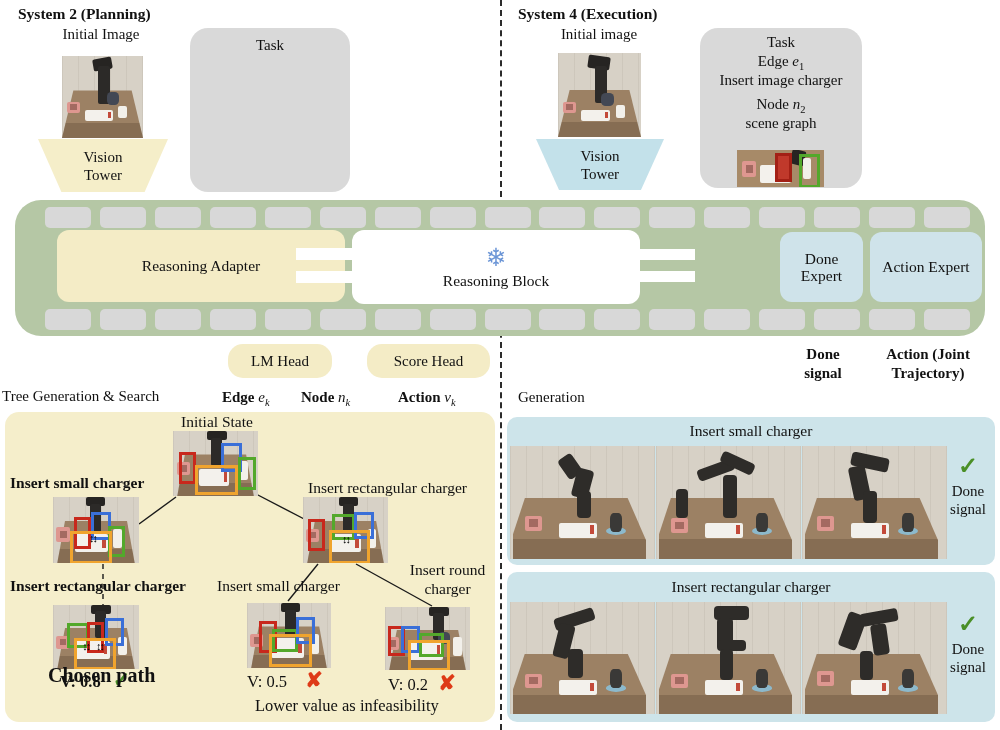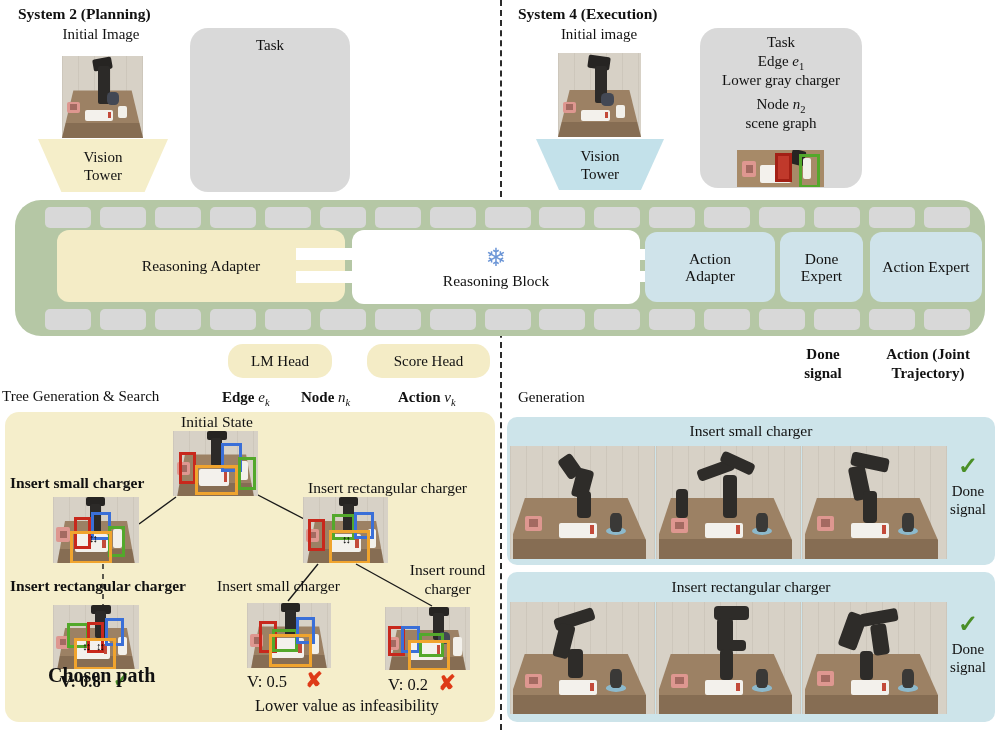--- a/index.html
+++ b/index.html
@@ -111,21 +111,21 @@
 
   <div class="tower tower-b" style="left:536px;top:139px;width:128px;height:51px">
     <div style="width:62px">Vision Tower</div>
   </div>
 
   <div class="taskbox" style="left:700px;top:28px;width:162px;height:160px">
     <div style="margin-top:6px">Task</div>
     <div style="margin-top:2px">
       <span>Edge </span><i class="var">e</i><sub>1</sub>
     </div>
-    <div>Lower gray charger</div>
+    <div>Insert image charger</div>
     <div style="margin-top:7px">
       <span>Node </span><i class="var">n</i><sub>2</sub>
     </div>
     <div>scene graph</div>
   </div>
 
   <div class="scene" style="left:737px;top:150px;width:87px;height:37px;background:#a78a68">
     <div class="tray" style="left:6%;top:30%;width:16%;height:42%"></div>
     <div class="strip" style="left:26%;top:40%;width:36%;height:48%"></div>
     <div class="head" style="left:62%;top:0;width:16%;height:40%;transform:rotate(14deg)"></div>
@@ -182,23 +182,20 @@
   <div class="bandbox whitebg" style="left:352px;top:230px;width:288px;height:74px;font-size:15.5px">
     <div class="snow">❄</div>
     <div>Reasoning Block</div>
   </div>
 
   <div class="prong" style="left:296px;top:248px;width:60px;height:12px"></div>
   <div class="prong" style="left:296px;top:271px;width:60px;height:12px"></div>
   <div class="prong" style="left:637px;top:249px;width:58px;height:11px"></div>
   <div class="prong" style="left:637px;top:271px;width:58px;height:11px"></div>
 
-  <div class="bandbox bluebg" style="left:645px;top:232px;width:130px;height:70px;font-size:15.5px;z-index:4">
-    <div style="width:70px">Action Adapter</div>
-  </div>
   <div class="bandbox bluebg" style="left:780px;top:232px;width:83px;height:70px;font-size:15.5px">
     <div style="width:58px">Done Expert</div>
   </div>
   <div class="bandbox bluebg" style="left:870px;top:232px;width:112px;height:70px;font-size:15.5px">
     <div>Action Expert</div>
   </div>
 
   <div class="headbox" style="left:228px;top:344px;width:104px;height:34px">
     <div>LM Head</div>
   </div>

